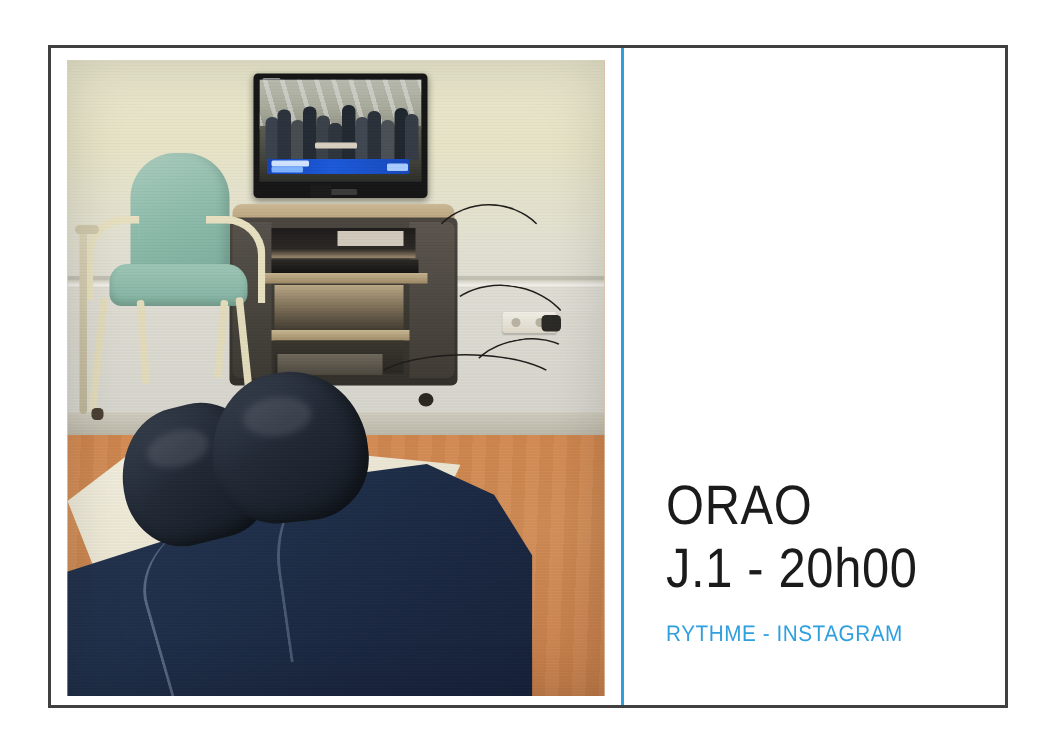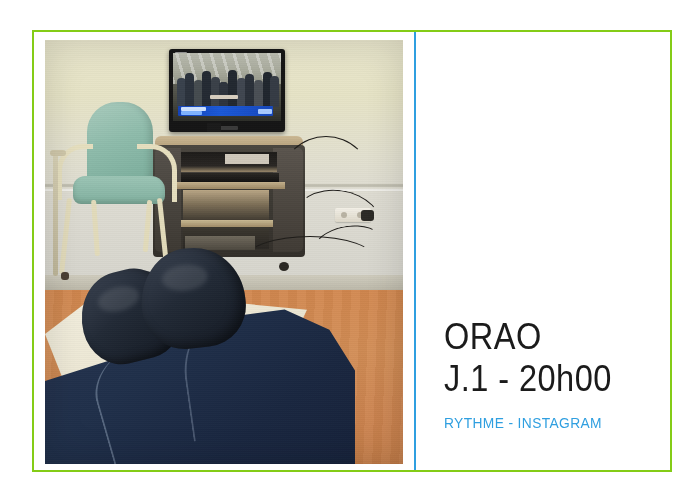--- a/index.html
+++ b/index.html
@@ -9,21 +9,21 @@
     font-family:"Liberation Sans", sans-serif;
     overflow:hidden;
   }
   .stage { position:relative; width:700px; height:500px; background:#ffffff; }
 
   
   .card {
     position:absolute;
     left:32px; top:30px;
     width:640px; height:442px;
-    border:2px solid #84cc16;
+    border:2px solid #404040;
     background:#ffffff;
   }
 
   
   .divider {
     position:absolute;
     left:380px; top:0;
     width:2px; height:100%;
     background:#2f9fe0;
   }

